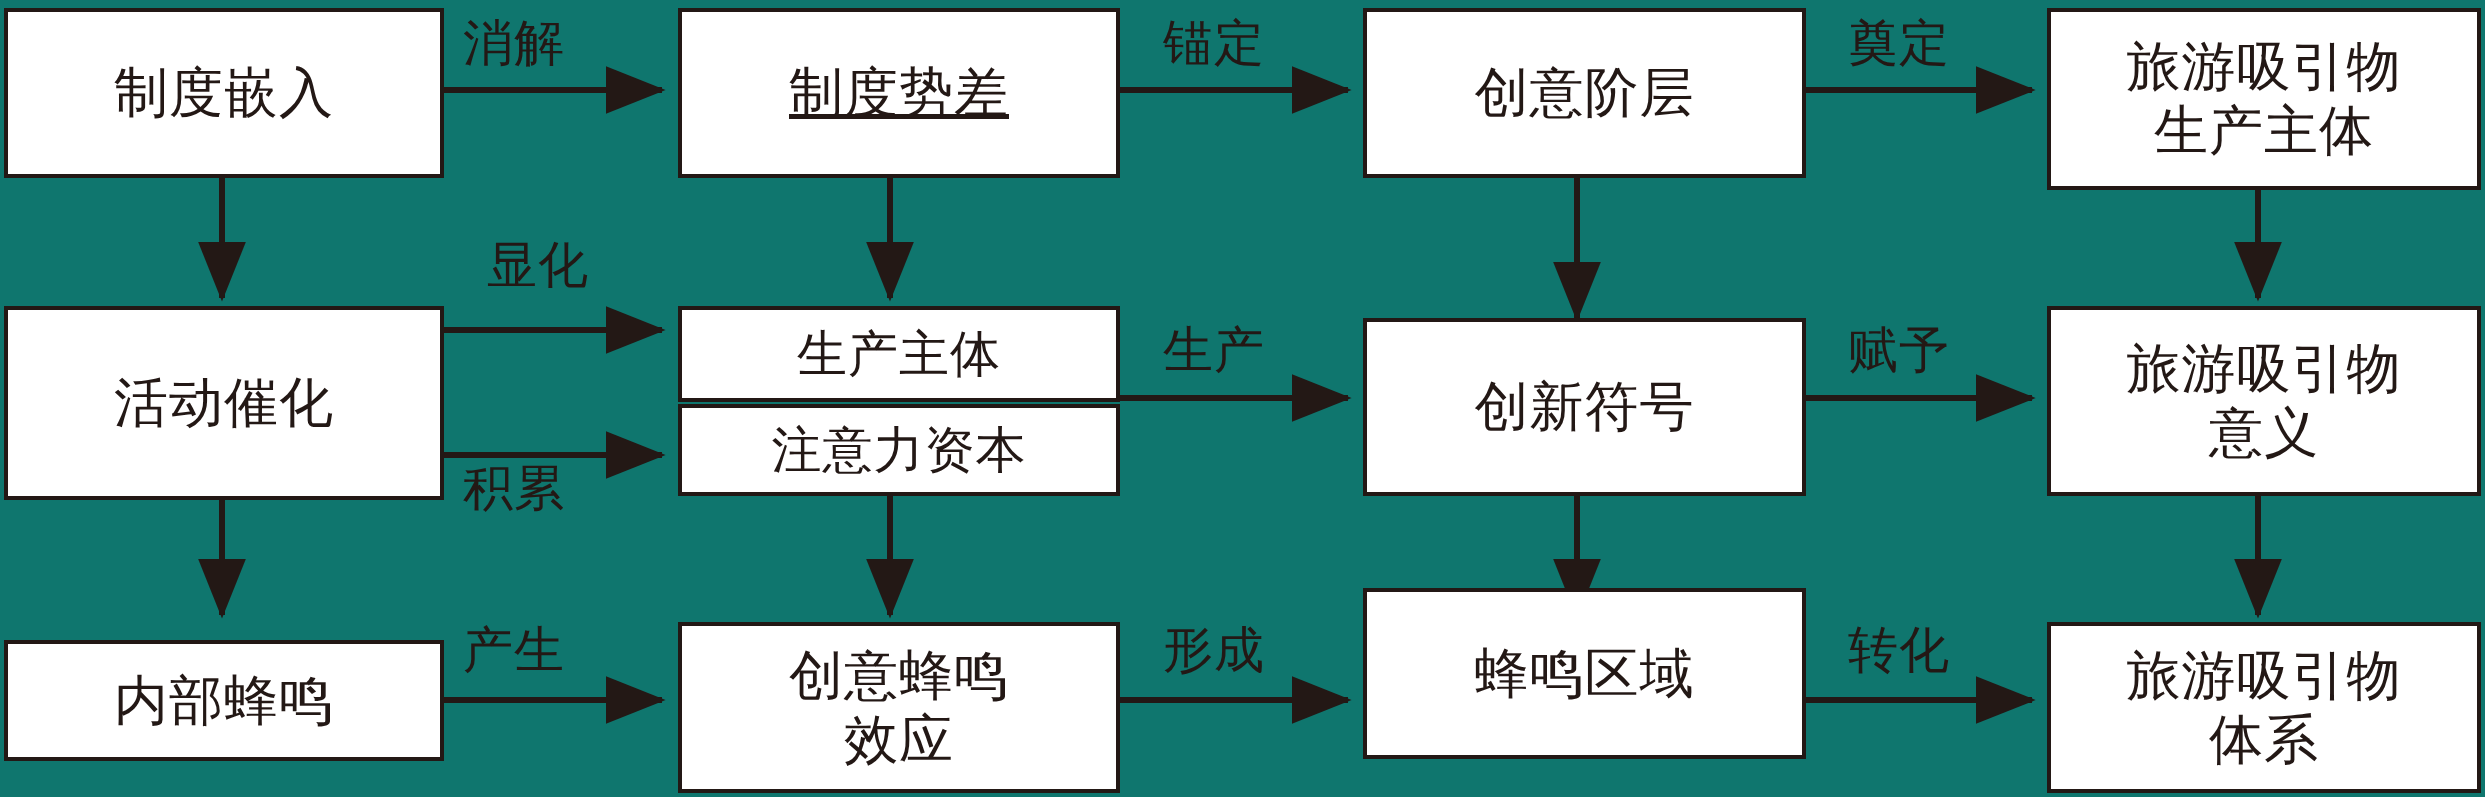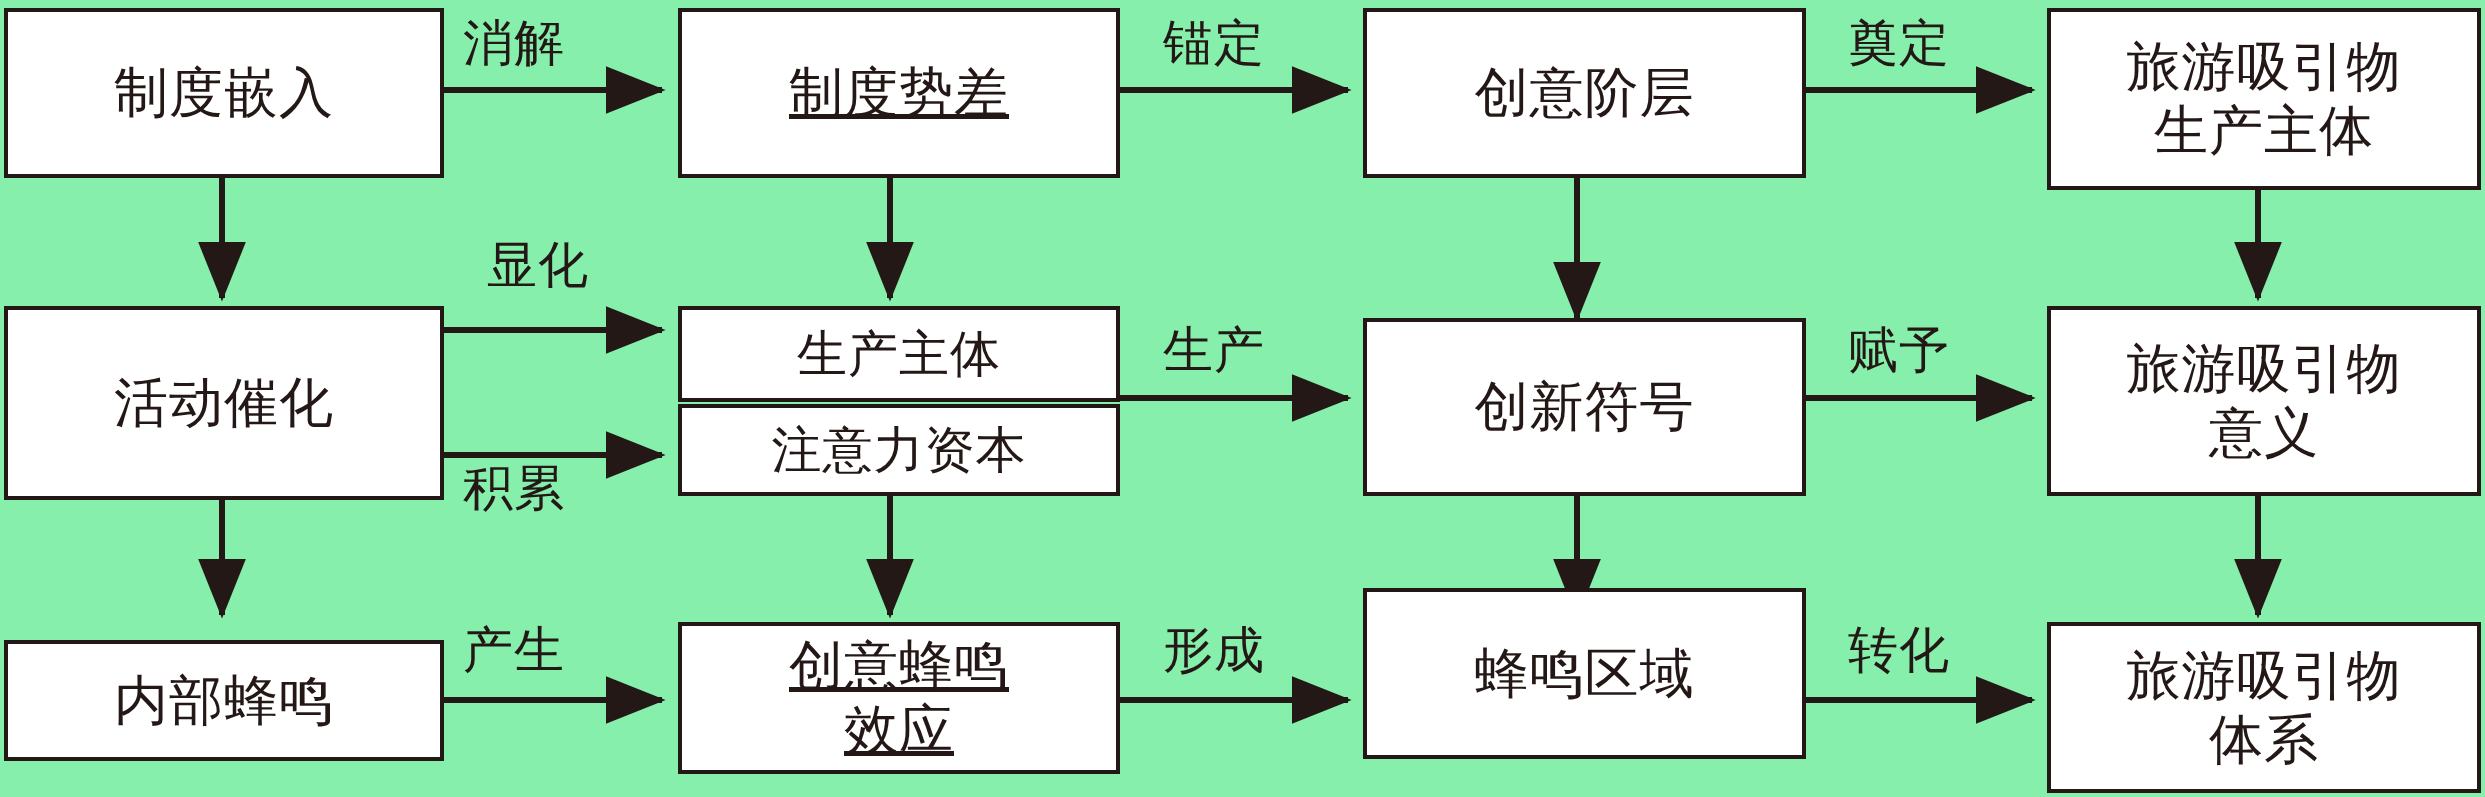--- a/index.html
+++ b/index.html
@@ -4,21 +4,21 @@
 <style>
   html, body {
     margin: 0;
     padding: 0;
     background: #ffffff;
   }
   #canvas {
     position: relative;
     width: 2485px;
     height: 797px;
-    background: #86efac;
+    background: #0f766e;
     font-family: "DejaVu Sans", "Liberation Sans", sans-serif;
   }
   .node {
     position: absolute;
     box-sizing: border-box;
     border: 4px solid #231815;
     background: #ffffff;
     display: flex;
     align-items: center;
     justify-content: center;
@@ -102,21 +102,21 @@
 
   <div class="node small" style="left:678px; top:404px; width:442px; height:92px;">注意力资本</div>
 
   <div class="node" style="left:1363px; top:318px; width:443px; height:178px;">创新符号</div>
 
   <div class="node" style="left:2047px; top:306px; width:434px; height:190px;">旅游吸引物
 意义</div>
 
   <div class="node" style="left:4px; top:640px; width:440px; height:121px;">内部蜂鸣</div>
 
-  <div class="node" style="left:678px; top:622px; width:442px; height:152px;text-decoration:underline;">创意蜂鸣
+  <div class="node" style="left:678px; top:622px; width:442px; height:171px;">创意蜂鸣
 效应</div>
 
   <div class="node" style="left:1363px; top:588px; width:443px; height:171px;">蜂鸣区域</div>
 
   <div class="node" style="left:2047px; top:622px; width:434px; height:171px;">旅游吸引物
 体系</div>
 
   <div class="edge-label" style="left:463px; top:18px;">消解</div>
 
   <div class="edge-label" style="left:1163px; top:18px;">锚定</div>

